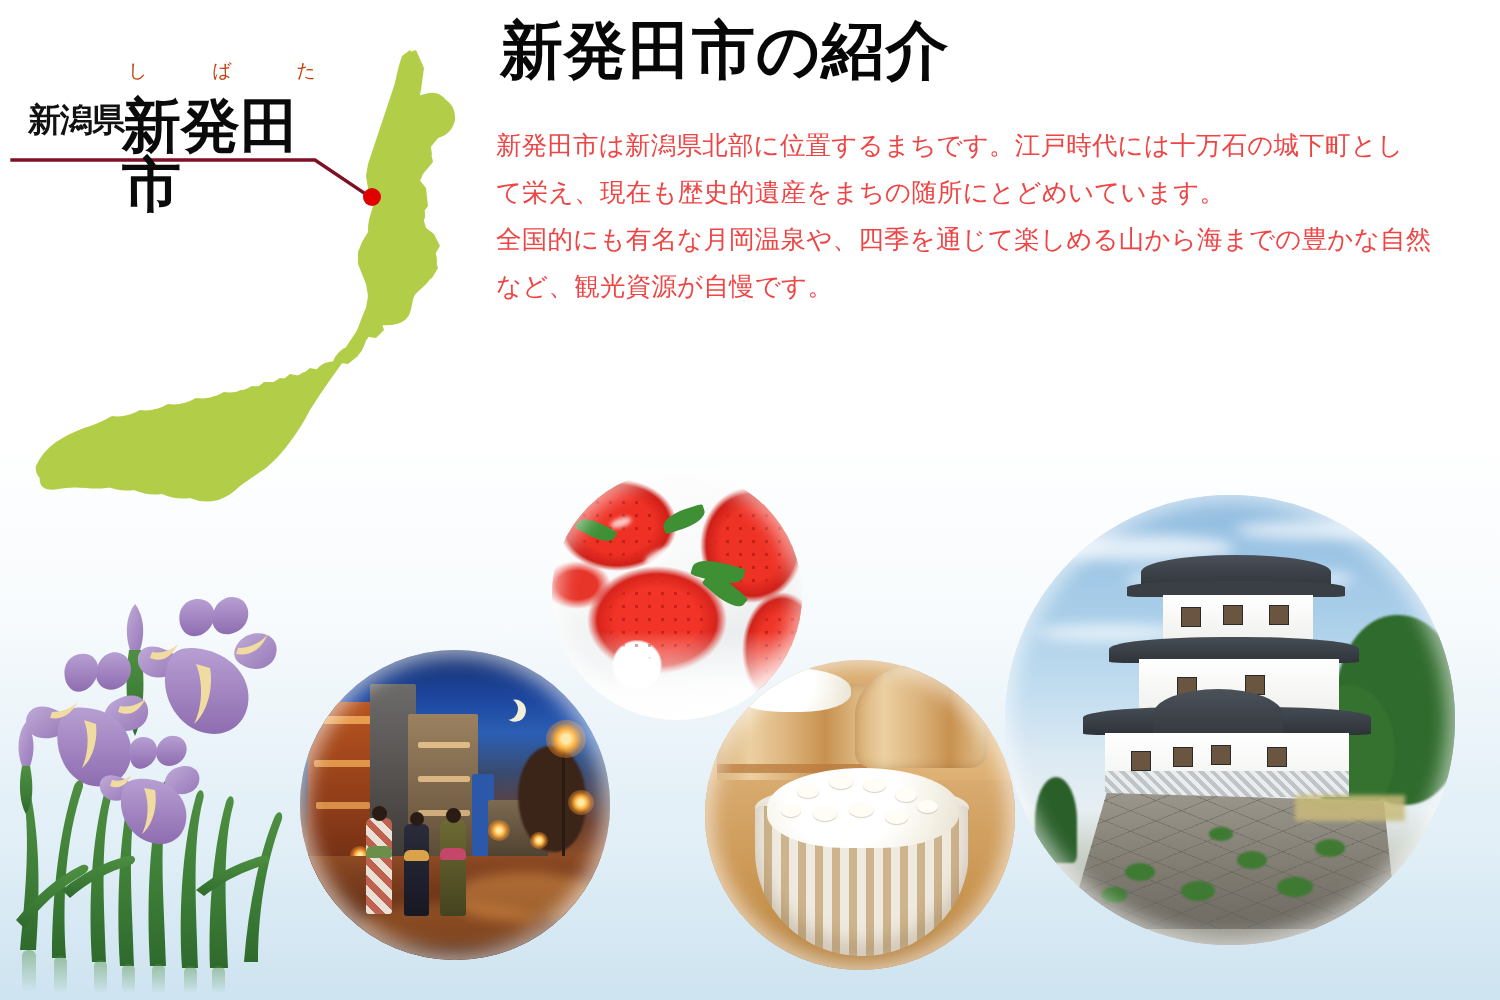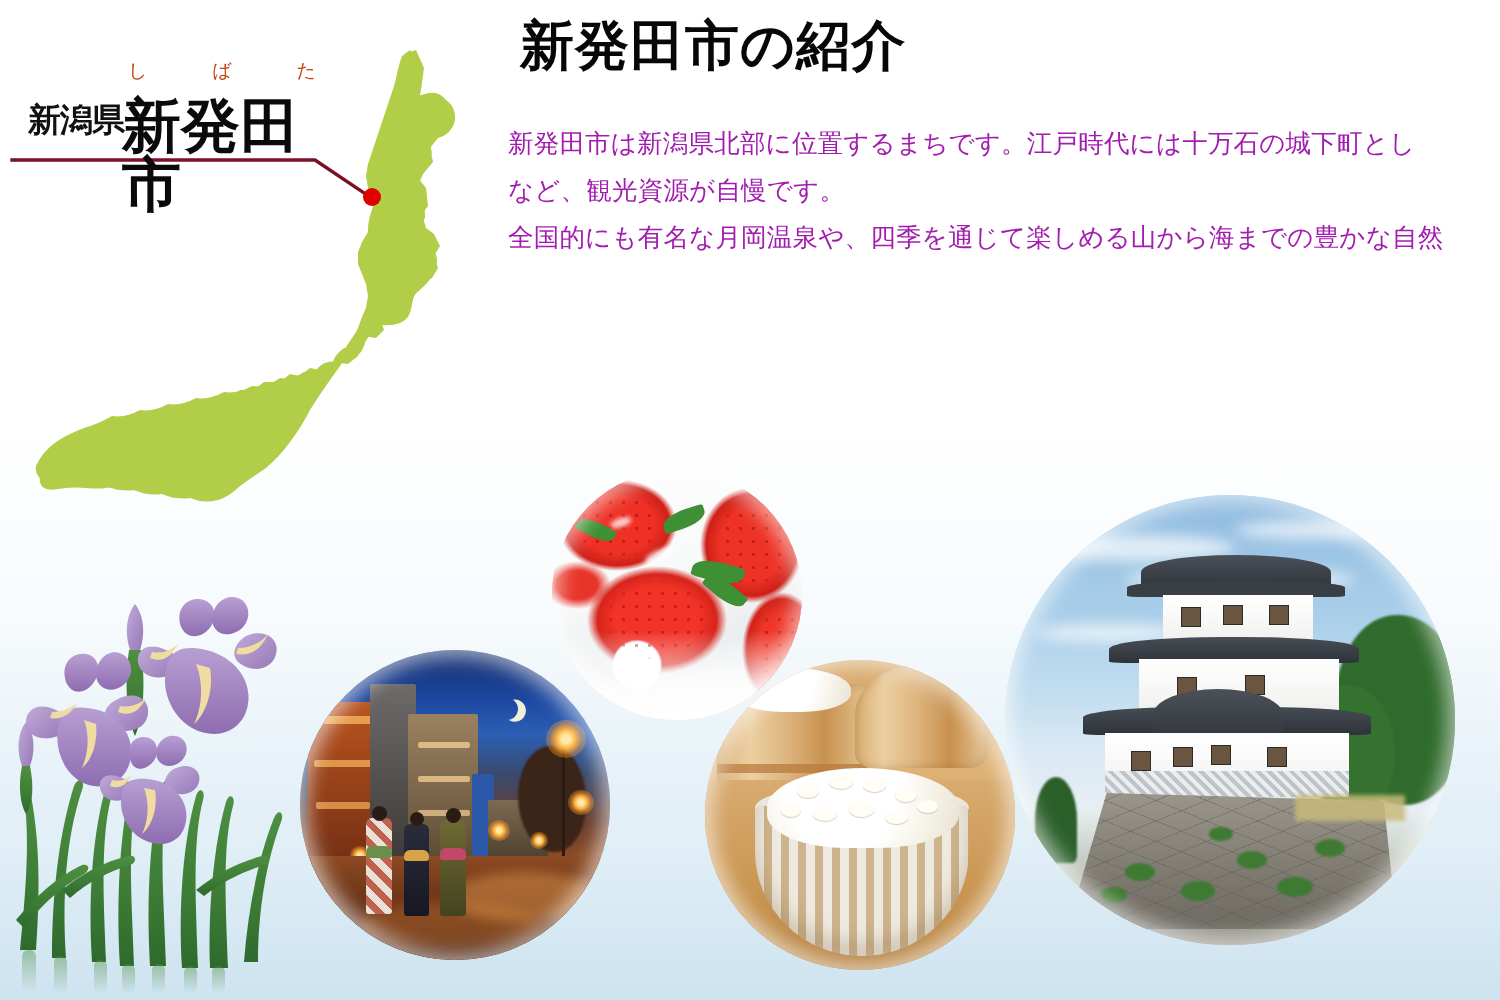--- a/index.html
+++ b/index.html
@@ -51,29 +51,29 @@
   }
 
   
   .leader{position:absolute;left:0;top:0;width:500px;height:260px;pointer-events:none;}
 
   
   .map-wrap{position:absolute;left:14px;top:38px;width:480px;height:470px;}
 
   
   .title{
-    position:absolute;left:520px;top:18px;
-    font-size:54px;font-weight:700;color:#070707;letter-spacing:1px;
+    position:absolute;left:500px;top:18px;
+    font-size:63px;font-weight:700;color:#070707;letter-spacing:1px;
     font-family:"Liberation Serif","DejaVu Serif",serif;
     line-height:1.05;white-space:nowrap;
   }
   .body-text{
-    position:absolute;left:508px;top:122px;width:962px;
-    font-size:25.5px;color:#a21caf;
-    font-family:Liberation Mono, monospace;
+    position:absolute;left:496px;top:122px;width:962px;
+    font-size:25.5px;color:#ef4444;
+    font-family:Liberation Sans, sans-serif;
     line-height:47px;
     letter-spacing:.2px;
   }
   .body-text p{margin:0;white-space:nowrap;}
 
   
   .bubble{position:absolute;border-radius:50%;overflow:hidden;}
   .bubble .inner{position:absolute;inset:0;}
   .fade-edge{
     position:absolute;inset:-2px;border-radius:50%;
@@ -290,22 +290,23 @@
   <div class="label-block" style="z-index:5;">
     <div class="ruby-row">し ば た</div>
     <div class="pref">新潟県</div>
     <div class="city">新発田市</div>
   </div>
 
   <div class="title">新発田市の紹介</div>
 
   <div class="body-text">
     <p>新発田市は新潟県北部に位置するまちです。江戸時代には十万石の城下町とし</p>
+    <p>て栄え、現在も歴史的遺産をまちの随所にとどめいています。</p>
+    <p>全国的にも有名な月岡温泉や、四季を通じて楽しめる山から海までの豊かな自然</p>
     <p>など、観光資源が自慢です。</p>
-    <p>全国的にも有名な月岡温泉や、四季を通じて楽しめる山から海までの豊かな自然</p>
   </div>
 
   <div class="iris-wrap">
     <svg width="320" height="410" viewBox="0 0 320 410">
       <defs>
         <linearGradient id="pet" x1="0" y1="0" x2="0" y2="1">
           <stop offset="0%" stop-color="#b79fd2"></stop>
           <stop offset="55%" stop-color="#a183c0"></stop>
           <stop offset="100%" stop-color="#8e6db0"></stop>
         </linearGradient>

